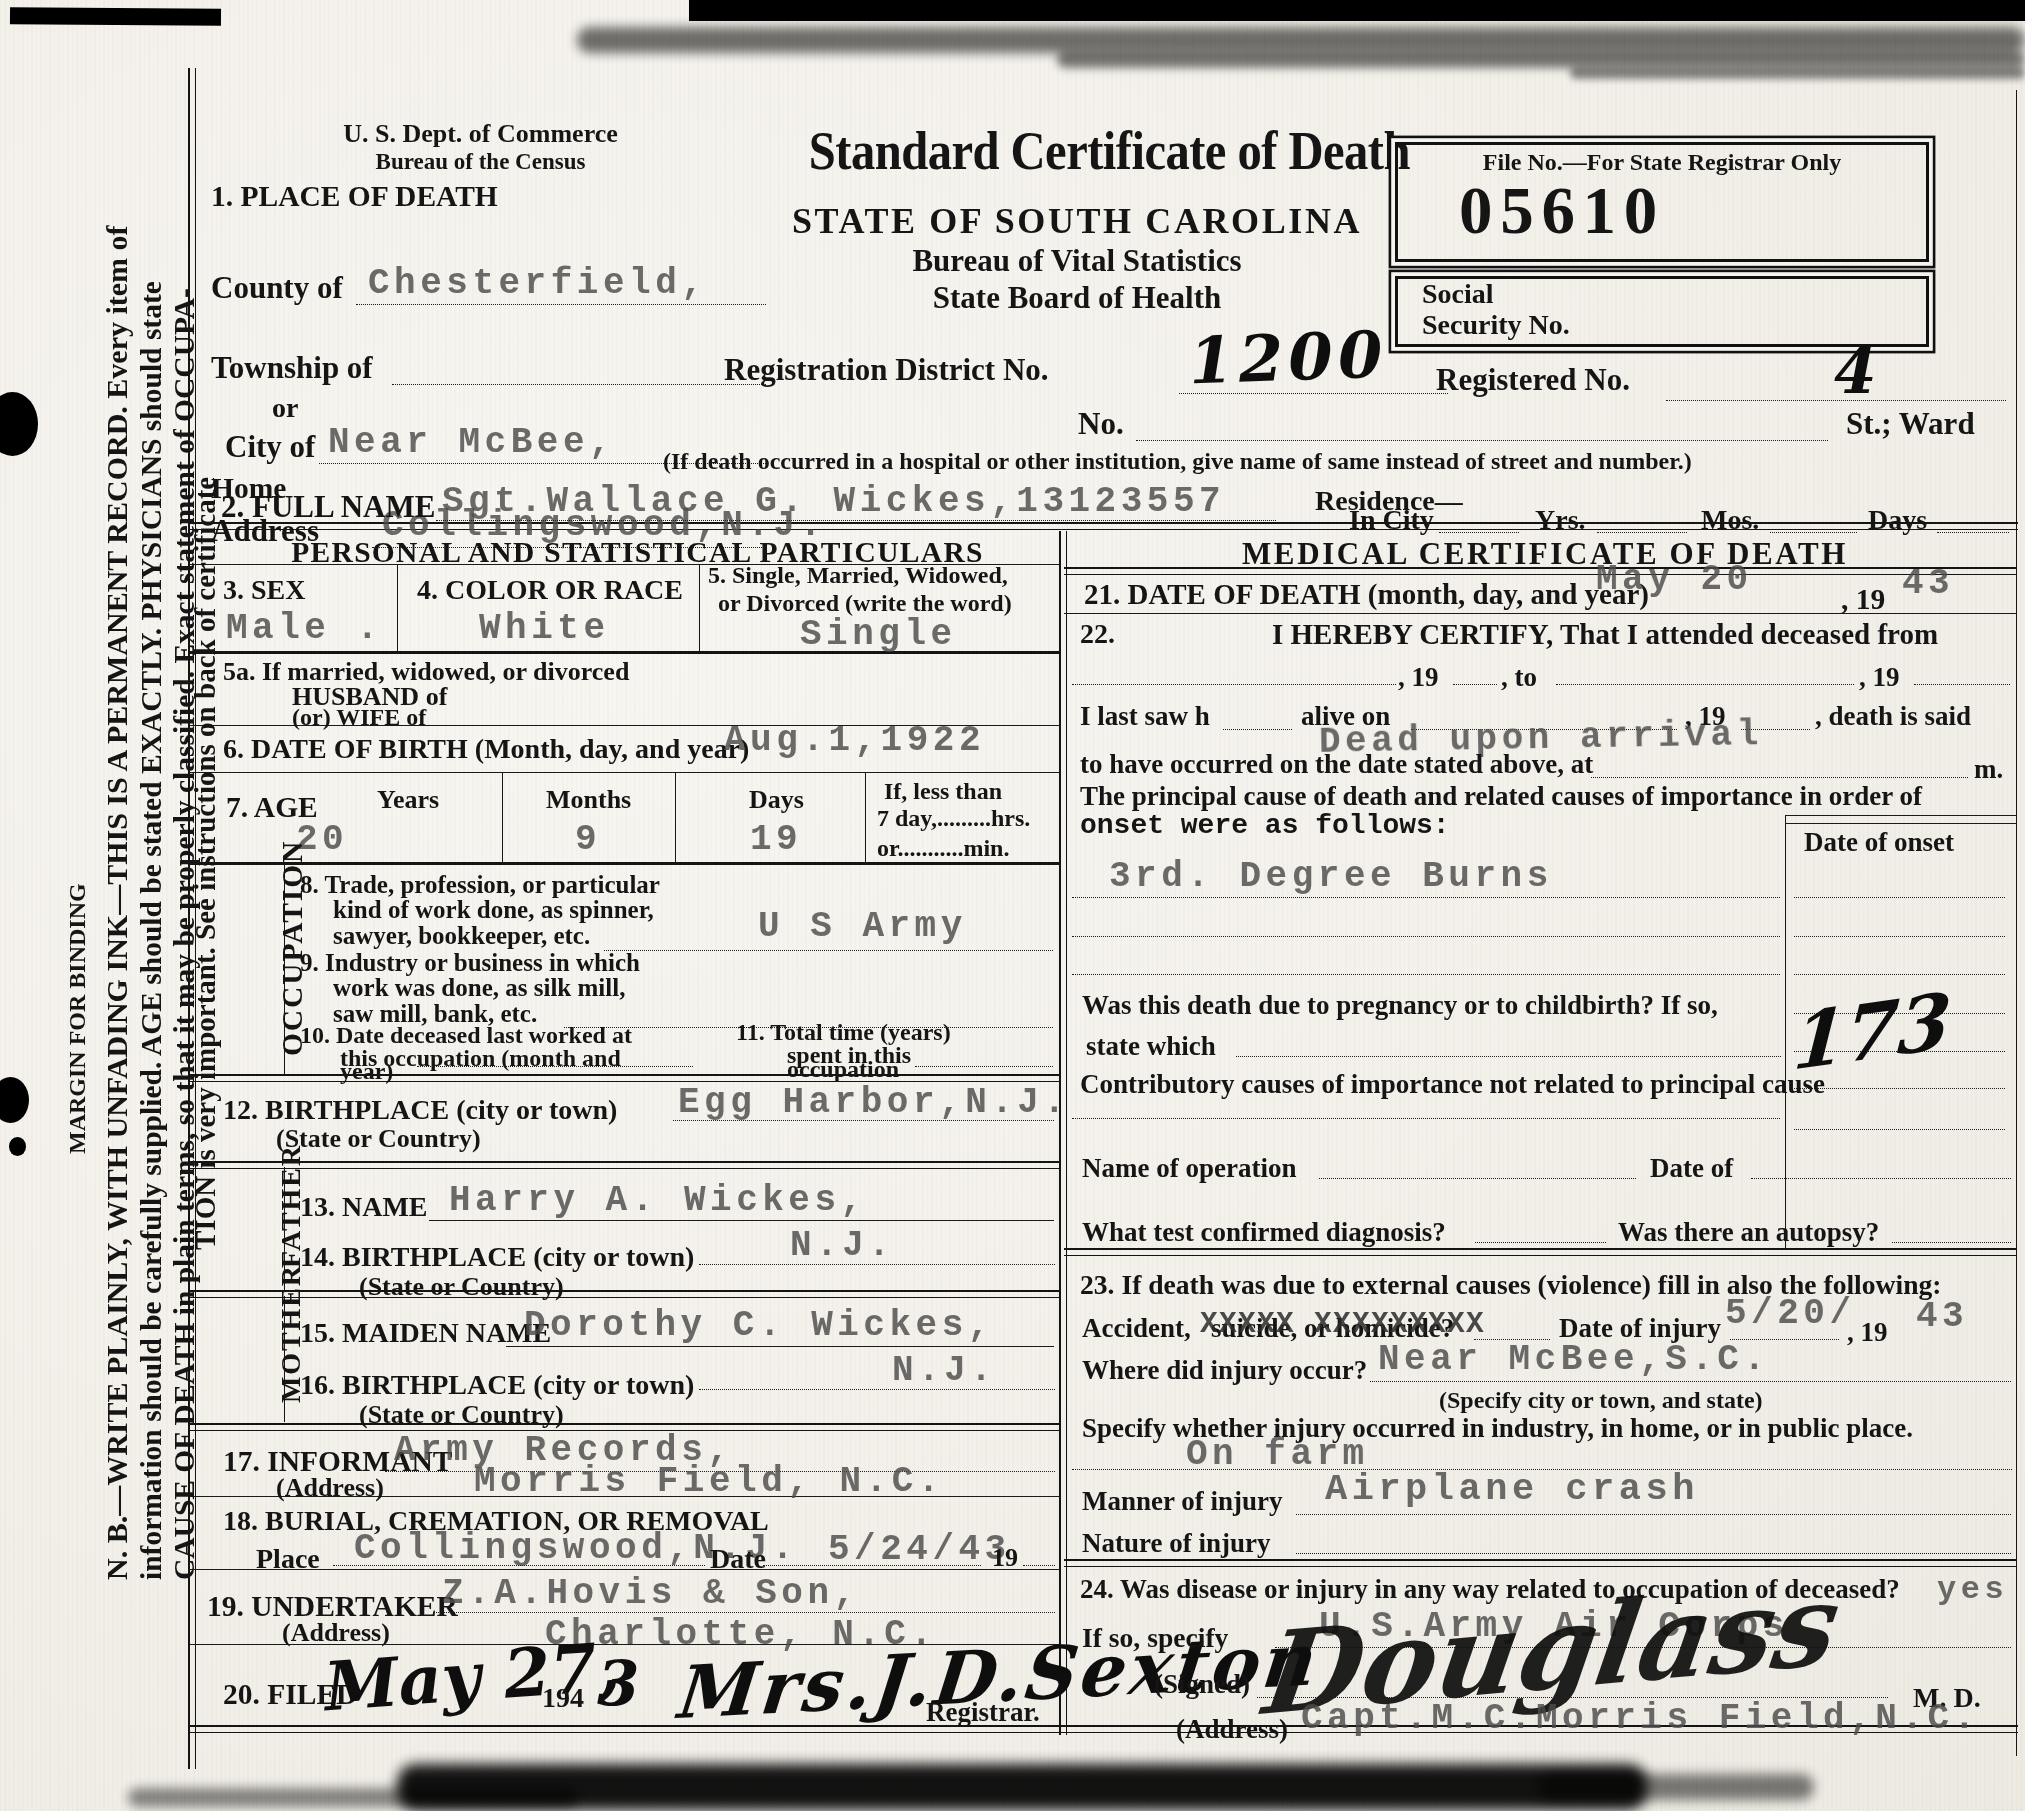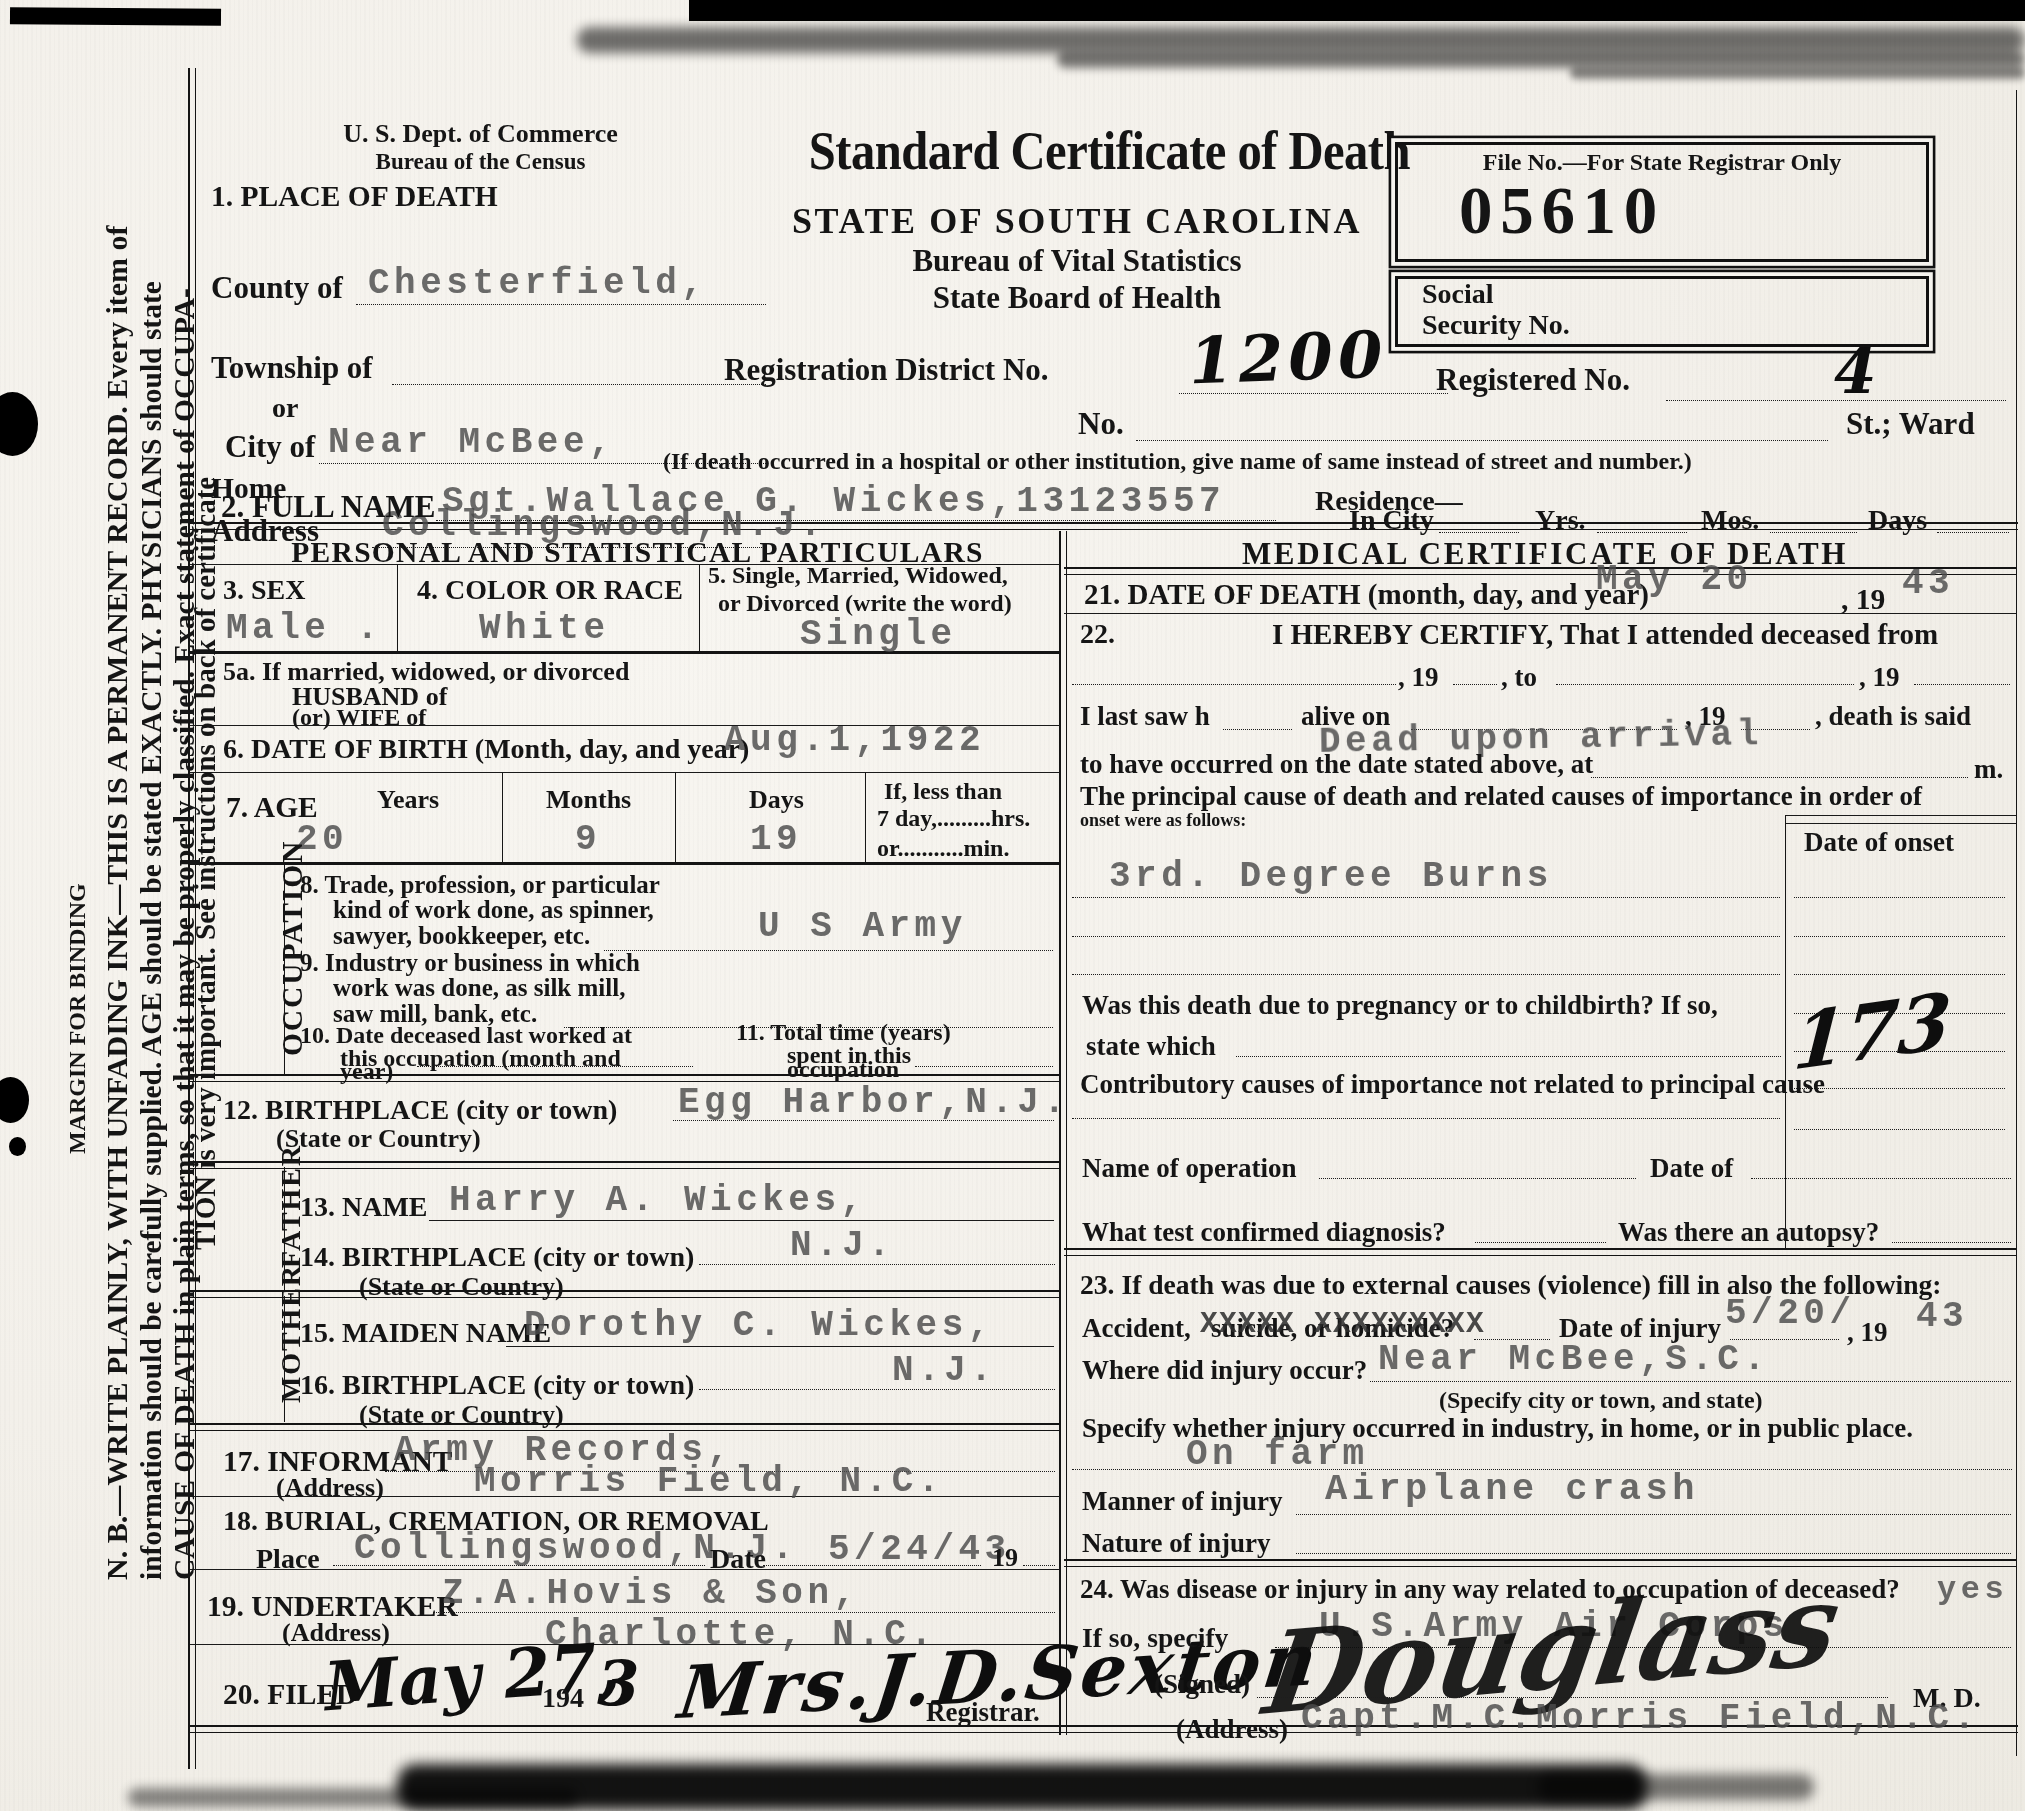--- a/index.html
+++ b/index.html
@@ -277,21 +277,21 @@
   <div class="lbl" style="left:1301px;top:702px;font-size:27px;">alive on</div>
   <div class="dl" style="left:1411px;top:729px;width:266px;"></div>
   <div class="lbl" style="left:1685px;top:702px;font-size:27px;">, 19</div>
   <div class="dl" style="left:1741px;top:729px;width:69px;"></div>
   <div class="lbl" style="left:1815px;top:702px;font-size:27px;">, death is said</div>
   <div class="typed faded" style="left:1319px;top:718px;transform:rotate(-1deg);">Dead upon arrival</div>
   <div class="lbl" style="left:1080px;top:750px;font-size:27px;">to have occurred on the date stated above, at</div>
   <div class="dl" style="left:1591px;top:777px;width:377px;"></div>
   <div class="lbl" style="left:1974px;top:755px;font-size:27px;">m.</div>
   <div class="lbl" style="left:1080px;top:782px;font-size:27px;">The principal cause of death and related causes of importance in order of</div>
-  <div class="lbl" style="left:1080px;top:811px;font-size:18px;">onset were as follows:</div>
+  <div class="lbl" style="left:1080px;top:811px;font-size:28px;font-family:Liberation Mono, monospace;">onset were as follows:</div>
 
   <div class="lbl" style="left:1804px;top:828px;font-size:27px;">Date of onset</div>
   <div class="hand" style="left:1793px;top:987px;font-size:76px;transform:rotate(-8deg) skewX(-12deg);">173</div>
 
   <div class="typed faded" style="left:1109px;top:856px;">3rd. Degree Burns</div>
   <div class="dl" style="left:1072px;top:897px;width:708px;"></div>
   <div class="dl" style="left:1072px;top:936px;width:708px;"></div>
   <div class="dl" style="left:1072px;top:974px;width:708px;"></div>
 
   <div class="lbl" style="left:1082px;top:991px;font-size:27px;">Was this death due to pregnancy or to childbirth?  If so,</div>

